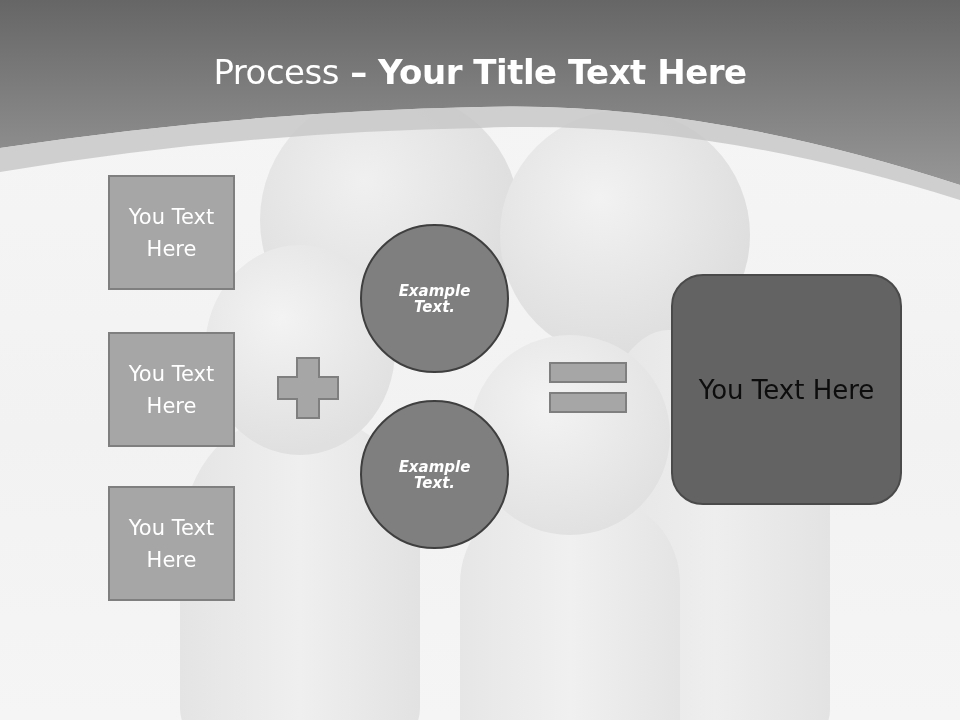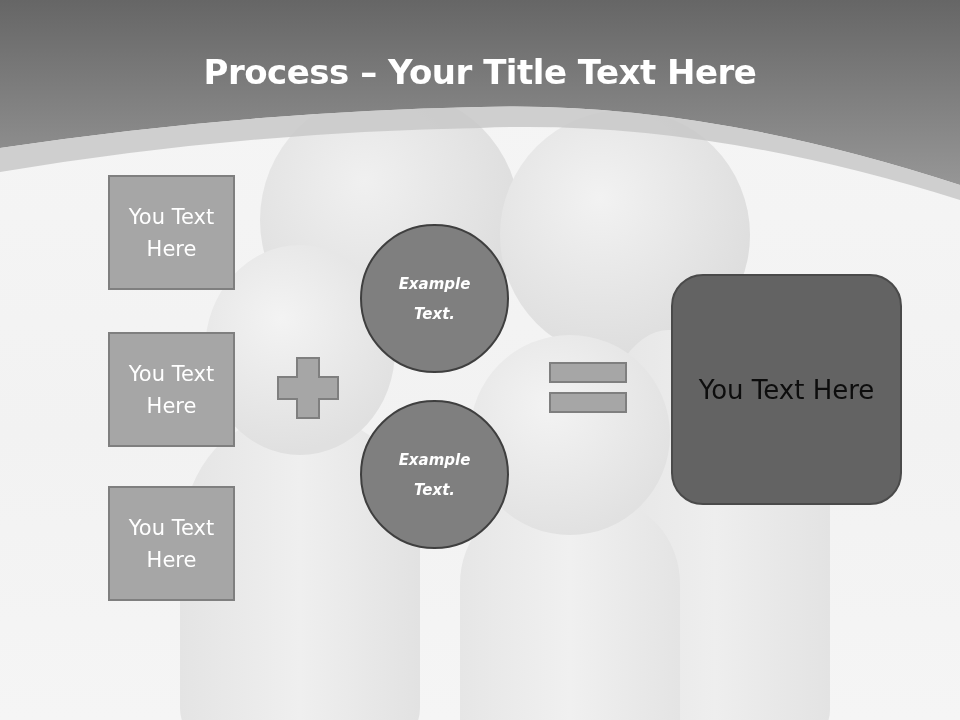--- a/index.html
+++ b/index.html
@@ -11,32 +11,32 @@
   .head2{left:500px;top:110px;width:250px;height:250px;background:radial-gradient(circle at 40% 35%,#f2f2f2,#dddddd 75%);}
   .head3{left:205px;top:245px;width:190px;height:210px;background:radial-gradient(circle at 40% 35%,#f3f3f3,#e0e0e0 75%);}
   .head4{left:470px;top:335px;width:200px;height:200px;background:radial-gradient(circle at 40% 35%,#f3f3f3,#e1e1e1 75%);}
   .body1{position:absolute;left:180px;top:420px;width:240px;height:320px;border-radius:40% 40% 10% 10%;background:linear-gradient(90deg,#e4e4e4,#efefef 50%,#e2e2e2);}
   .body2{position:absolute;left:460px;top:500px;width:220px;height:240px;border-radius:35% 35% 5% 5%;background:linear-gradient(90deg,#e6e6e6,#f0f0f0 50%,#e4e4e4);}
   .body3{position:absolute;left:600px;top:330px;width:230px;height:400px;border-radius:30% 30% 5% 5%;background:linear-gradient(90deg,#e5e5e5,#eeeeee 50%,#e3e3e3);}
   
   .header{position:absolute;left:0;top:0;width:960px;height:200px;}
   .header svg{position:absolute;left:0;top:0;}
   .title{position:absolute;left:0;top:52px;width:960px;text-align:center;color:#ffffff;font-size:34px;font-family:"DejaVu Sans",sans-serif;letter-spacing:-0.5px;}
-  .title b{font-weight:bold;}
+  .title b{font-weight:normal;}
   .title span.rest{font-weight:bold;}
   
   .lbox{position:absolute;left:108px;width:127px;background:#a6a6a6;border:2px solid #7f7f7f;box-sizing:border-box;display:flex;align-items:center;justify-content:center;text-align:center;color:#ffffff;font-size:21px;line-height:32px;font-family:"DejaVu Sans",sans-serif;}
   .lb1{top:175px;height:115px;}
   .lb2{top:332px;height:115px;}
   .lb3{top:486px;height:115px;}
   .lbox span{display:block;width:100px;}
   
   .plus{position:absolute;left:277px;top:357px;width:62px;height:62px;}
   
-  .circle{position:absolute;left:360px;width:149px;height:149px;border-radius:50%;background:#7f7f7f;border:2px solid #3f3f3f;box-sizing:border-box;display:flex;align-items:center;justify-content:center;text-align:center;color:#ffffff;font-style:italic;font-weight:bold;font-size:15px;line-height:30px;font-family:"DejaVu Sans",sans-serif;}
+  .circle{position:absolute;left:360px;width:149px;height:149px;border-radius:50%;background:#7f7f7f;border:2px solid #3f3f3f;box-sizing:border-box;display:flex;align-items:center;justify-content:center;text-align:center;color:#ffffff;font-style:italic;font-weight:bold;font-size:15px;line-height:16px;font-family:"DejaVu Sans",sans-serif;}
   .c1{top:224px;}
   .c2{top:400px;}
   .circle span{display:block;width:80px;}
   
   .eqbar{position:absolute;left:549px;width:78px;height:21px;background:#a6a6a6;border:2px solid #7f7f7f;box-sizing:border-box;}
   .eq1{top:362px;}
   .eq2{top:392px;}
   
   .result{position:absolute;left:671px;top:274px;width:231px;height:231px;border-radius:32px;background:#636363;border:2px solid #4a4a4a;box-sizing:border-box;display:flex;align-items:center;justify-content:center;color:#0d0d0d;font-size:26px;font-family:"DejaVu Sans",sans-serif;}
 </style>

